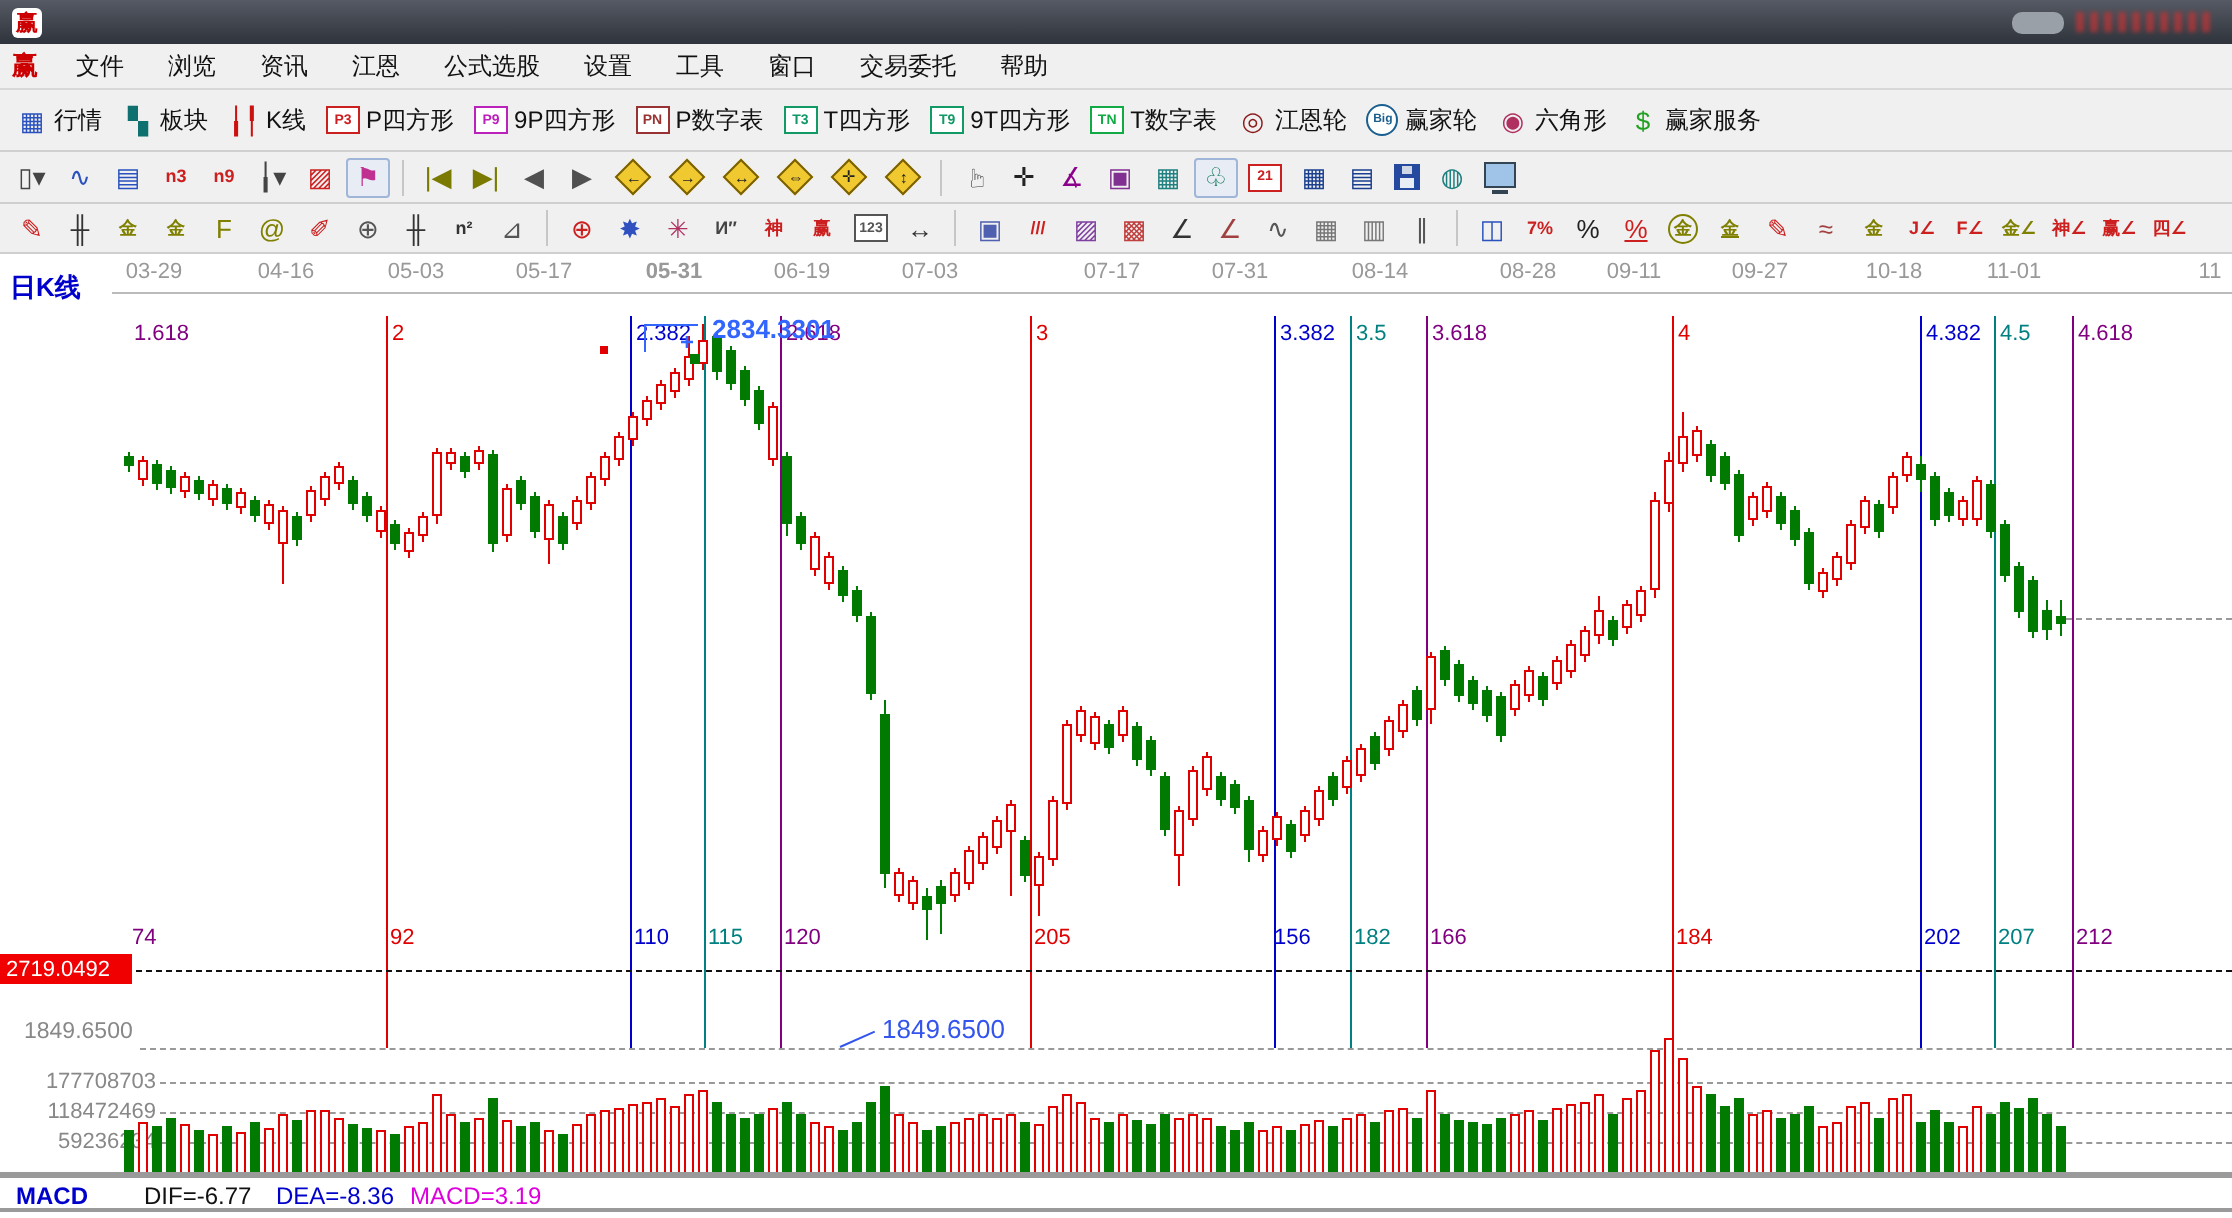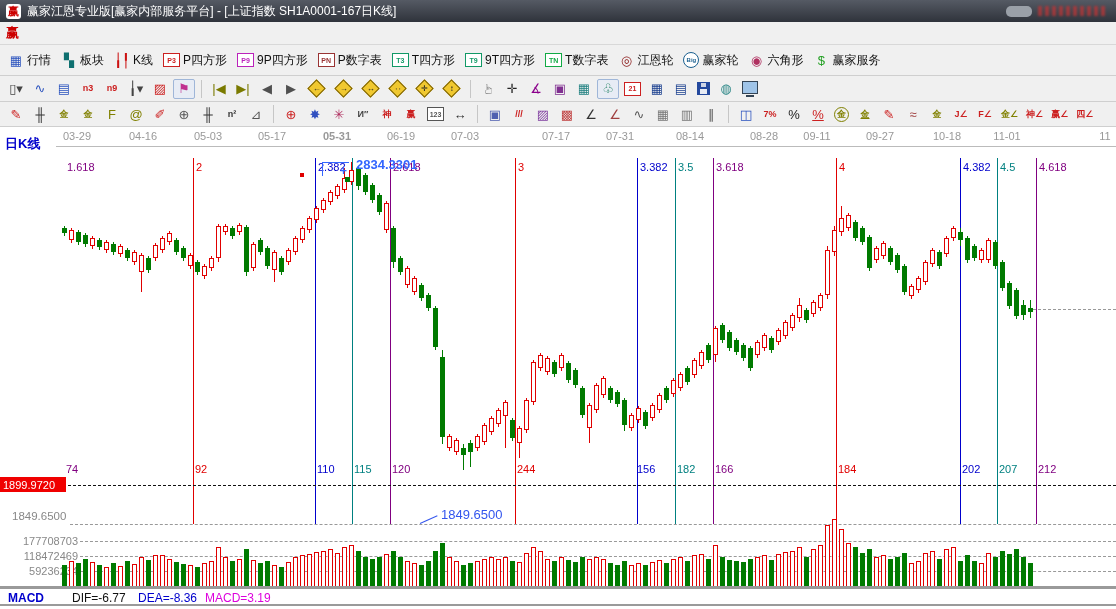--- a/index.html
+++ b/index.html
@@ -76,27 +76,38 @@
   .lo-annot{font-size:13px;color:#3355ee;white-space:nowrap}
   .cb,.wick,.vb{position:absolute}
 </style>
 </head>
 <body>
 
 <div id="app">
 
   <div class="titlebar">
     <span class="tlogo">赢</span>
-    <span>赢家江恩专业版[赢家内部服务平台] - [上证指数  SH1A0001-167日K线]</span>
     <span class="tctl"></span>
     <span class="tart"></span>
   </div>
 
   <div class="menubar">
     <span class="mlogo">赢</span>
+    <div id="menu-items" style="display:flex">
+        <span class="menu-item">文件</span>
+        <span class="menu-item">浏览</span>
+        <span class="menu-item">资讯</span>
+        <span class="menu-item">江恩</span>
+        <span class="menu-item">公式选股</span>
+        <span class="menu-item">设置</span>
+        <span class="menu-item">工具</span>
+        <span class="menu-item">窗口</span>
+        <span class="menu-item">交易委托</span>
+        <span class="menu-item">帮助</span>
+      </div>
   </div>
 
   <div class="toolbar" id="tb1">
       <div class="tbtn">
         <span class="icon16" style="color: rgb(42, 82, 190);">▦</span>
         <span>行情</span>
       </div>
       <div class="tbtn">
         <span class="icon16" style="color: rgb(15, 112, 112);">▚</span>
         <span>板块</span>
@@ -418,21 +429,21 @@
         <div class="abs gline" style="left: 315px; top: 31px; height: 366px; background: rgb(0, 0, 204);"></div>
         <div class="abs rlbl" style="left: 318px; color: rgb(0, 0, 204);">2.382</div>
         <div class="abs blbl" style="left: 317px; color: rgb(0, 0, 204);">110</div>
         <div class="abs gline" style="left: 352px; top: 31px; height: 366px; background: rgb(0, 128, 128);"></div>
         <div class="abs blbl" style="left: 354px; color: rgb(0, 128, 128);">115</div>
         <div class="abs gline" style="left: 390px; top: 31px; height: 366px; background: rgb(128, 0, 128);"></div>
         <div class="abs rlbl" style="left: 393px; color: rgb(128, 0, 128);">2.618</div>
         <div class="abs blbl" style="left: 392px; color: rgb(128, 0, 128);">120</div>
         <div class="abs gline" style="left: 515px; top: 31px; height: 366px; background: rgb(224, 0, 0);"></div>
         <div class="abs rlbl" style="left: 518px; color: rgb(224, 0, 0);">3</div>
-        <div class="abs blbl" style="left: 517px; color: rgb(224, 0, 0);">244</div>
+        <div class="abs blbl" style="left: 517px; color: rgb(224, 0, 0);">205</div>
         <div class="abs gline" style="left: 637px; top: 31px; height: 366px; background: rgb(0, 0, 204);"></div>
         <div class="abs rlbl" style="left: 640px; color: rgb(0, 0, 204);">3.382</div>
         <div class="abs blbl" style="left: 621px; color: rgb(0, 0, 204); padding-left: 16px;">156</div>
         <div class="abs gline" style="left: 675px; top: 31px; height: 366px; background: rgb(0, 128, 128);"></div>
         <div class="abs rlbl" style="left: 678px; color: rgb(0, 128, 128);">3.5</div>
         <div class="abs blbl" style="left: 677px; color: rgb(0, 128, 128);">182</div>
         <div class="abs gline" style="left: 713px; top: 31px; height: 366px; background: rgb(128, 0, 128);"></div>
         <div class="abs rlbl" style="left: 716px; color: rgb(128, 0, 128);">3.618</div>
         <div class="abs blbl" style="left: 715px; color: rgb(128, 0, 128);">166</div>
         <div class="abs gline" style="left: 836px; top: 31px; height: 366px; background: rgb(224, 0, 0);"></div>
@@ -738,21 +749,21 @@
     <div class="abs" style="left:322px;top:35px;width:27px;height:1px;background:#3366ff"></div>
     <div class="abs" style="left:322px;top:35px;width:1px;height:14px;background:#3366ff"></div>
     <div class="abs" style="left:340px;top:37px;color:#3366ff;font-size:12px;font-weight:bold">+</div>
     <div class="abs" style="left:345px;top:50px;width:5px;height:5px;background:#007a00"></div>
     <div class="abs" style="left:300px;top:46px;width:4px;height:4px;background:#e00000"></div>
     <div class="abs hi-annot" id="hiannot" style="left: 356px; top: 30px;">2834.3301</div>
 
     <div class="abs" style="left:420px;top:396px;width:19px;height:1px;background:#3355ee;transform:rotate(-24deg);transform-origin:left center"></div>
     <div class="abs lo-annot" id="loannot" style="left: 441px; top: 380px;">1849.6500</div>
 
-    <div class="abs badge">1899.9720</div>
+    <div class="abs badge">2719.0492</div>
     <div class="abs dash-black" style="left:68px;right:0;top:358px"></div>
     <div class="abs lowgrid">1849.6500</div>
     <div class="abs dash-gray" style="left:70px;right:0;top:397px"></div>
     <div class="abs dash-gray" style="left:1033px;width:83px;top:182px"></div>
     <div id="vollayer">
         <div class="vb" style="left: 62px; top: 438px; width: 5px; height: 22px; box-sizing: border-box; background: rgb(0, 122, 0);"></div>
         <div class="vb" style="left: 69px; top: 434px; width: 5px; height: 26px; box-sizing: border-box; background: rgb(255, 255, 255); border: 1px solid rgb(224, 0, 0);"></div>
         <div class="vb" style="left: 76px; top: 436px; width: 5px; height: 24px; box-sizing: border-box; background: rgb(0, 122, 0);"></div>
         <div class="vb" style="left: 83px; top: 432px; width: 5px; height: 28px; box-sizing: border-box; background: rgb(0, 122, 0);"></div>
         <div class="vb" style="left: 90px; top: 435px; width: 5px; height: 25px; box-sizing: border-box; background: rgb(255, 255, 255); border: 1px solid rgb(224, 0, 0);"></div>

